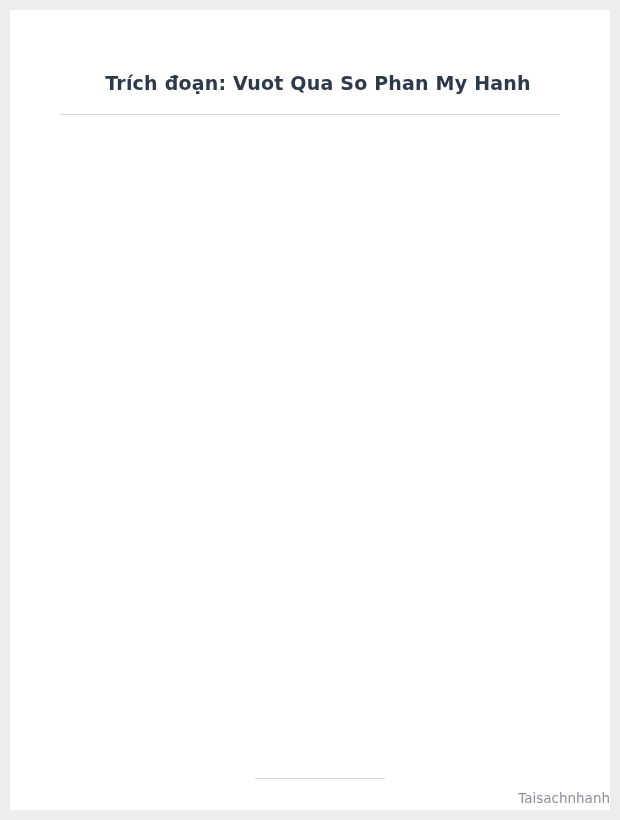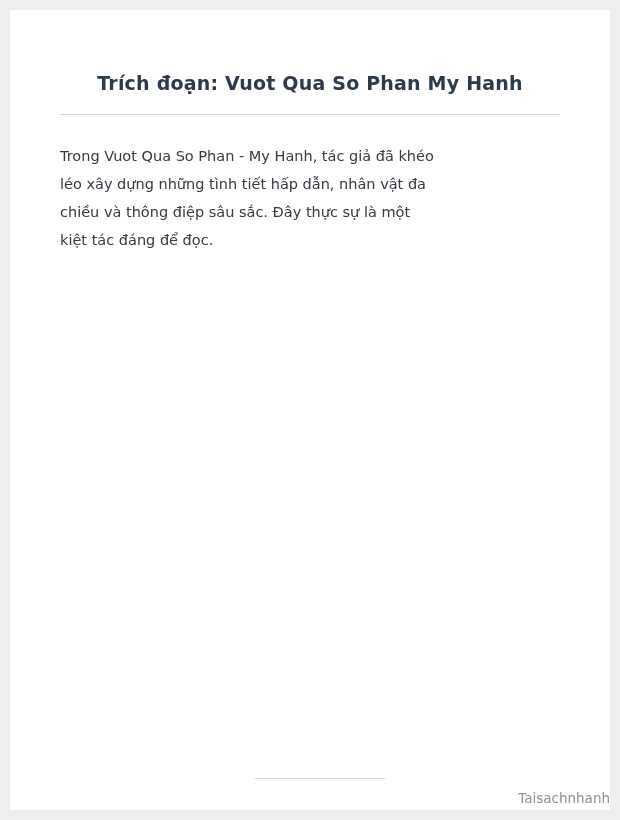--- a/index.html
+++ b/index.html
@@ -17,21 +17,21 @@
     position: absolute;
     left: 10px;
     top: 10px;
     width: 600px;
     height: 800px;
     background: #ffffff;
     box-sizing: border-box;
   }
   .doc-title {
     position: absolute;
-    left: 0;
+    left: 8px;
     top: 62px;
     width: 100%;
     text-align: center;
     font-size: 19px;
     font-weight: 600;
     color: #2d3a4a;
     letter-spacing: 0.2px;
   }
   .title-rule {
     position: absolute;
@@ -71,22 +71,18 @@
 </style>
 </head>
 <body>
 
 <div class="page">
 
   <div class="doc-title">Trích đoạn: Vuot Qua So Phan My Hanh</div>
 
   <div class="title-rule"></div>
 
-  <div class="body-text">Trong Vuot Qua So Phan - My Hanh, tác giả đã khéo
-léo xây dựng những tình tiết hấp dẫn, nhân vật đa
-chiều và thông điệp sâu sắc. Đây thực sự là một
-kiệt tác đáng để đọc.</div>
 
   <div class="footer-rule"></div>
 
   <div class="footer-text">Taisachnhanh</div>
 
 </div>
 
 </body></html>

